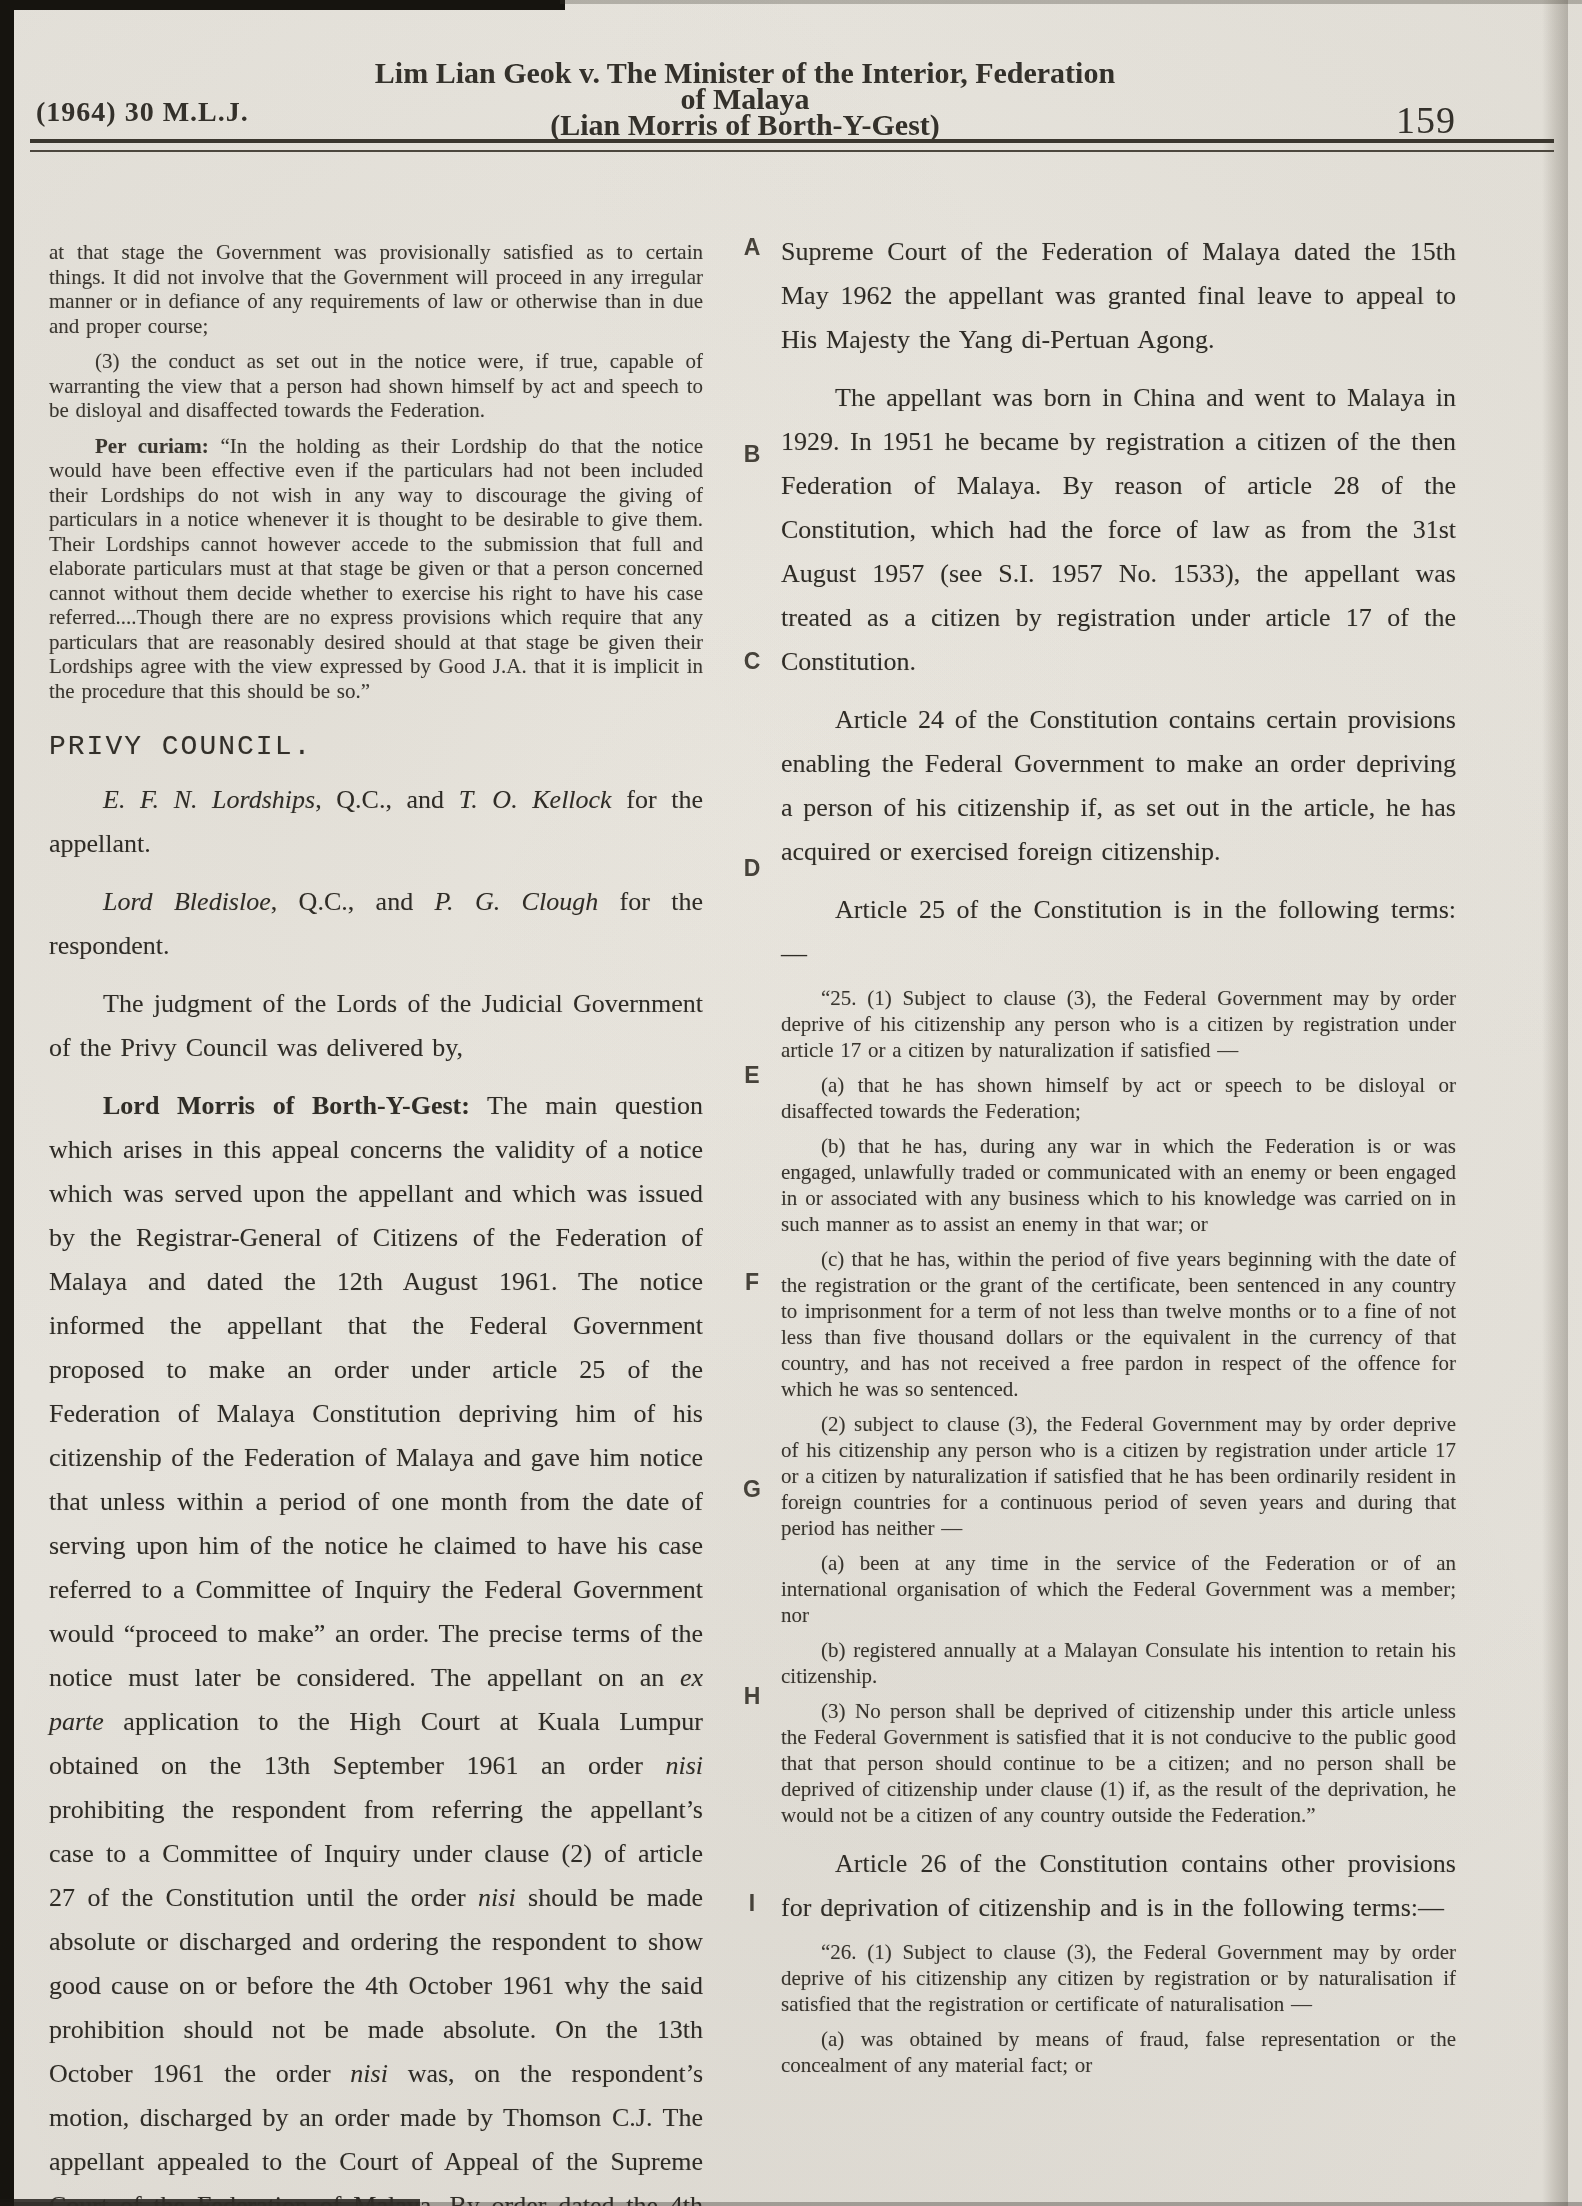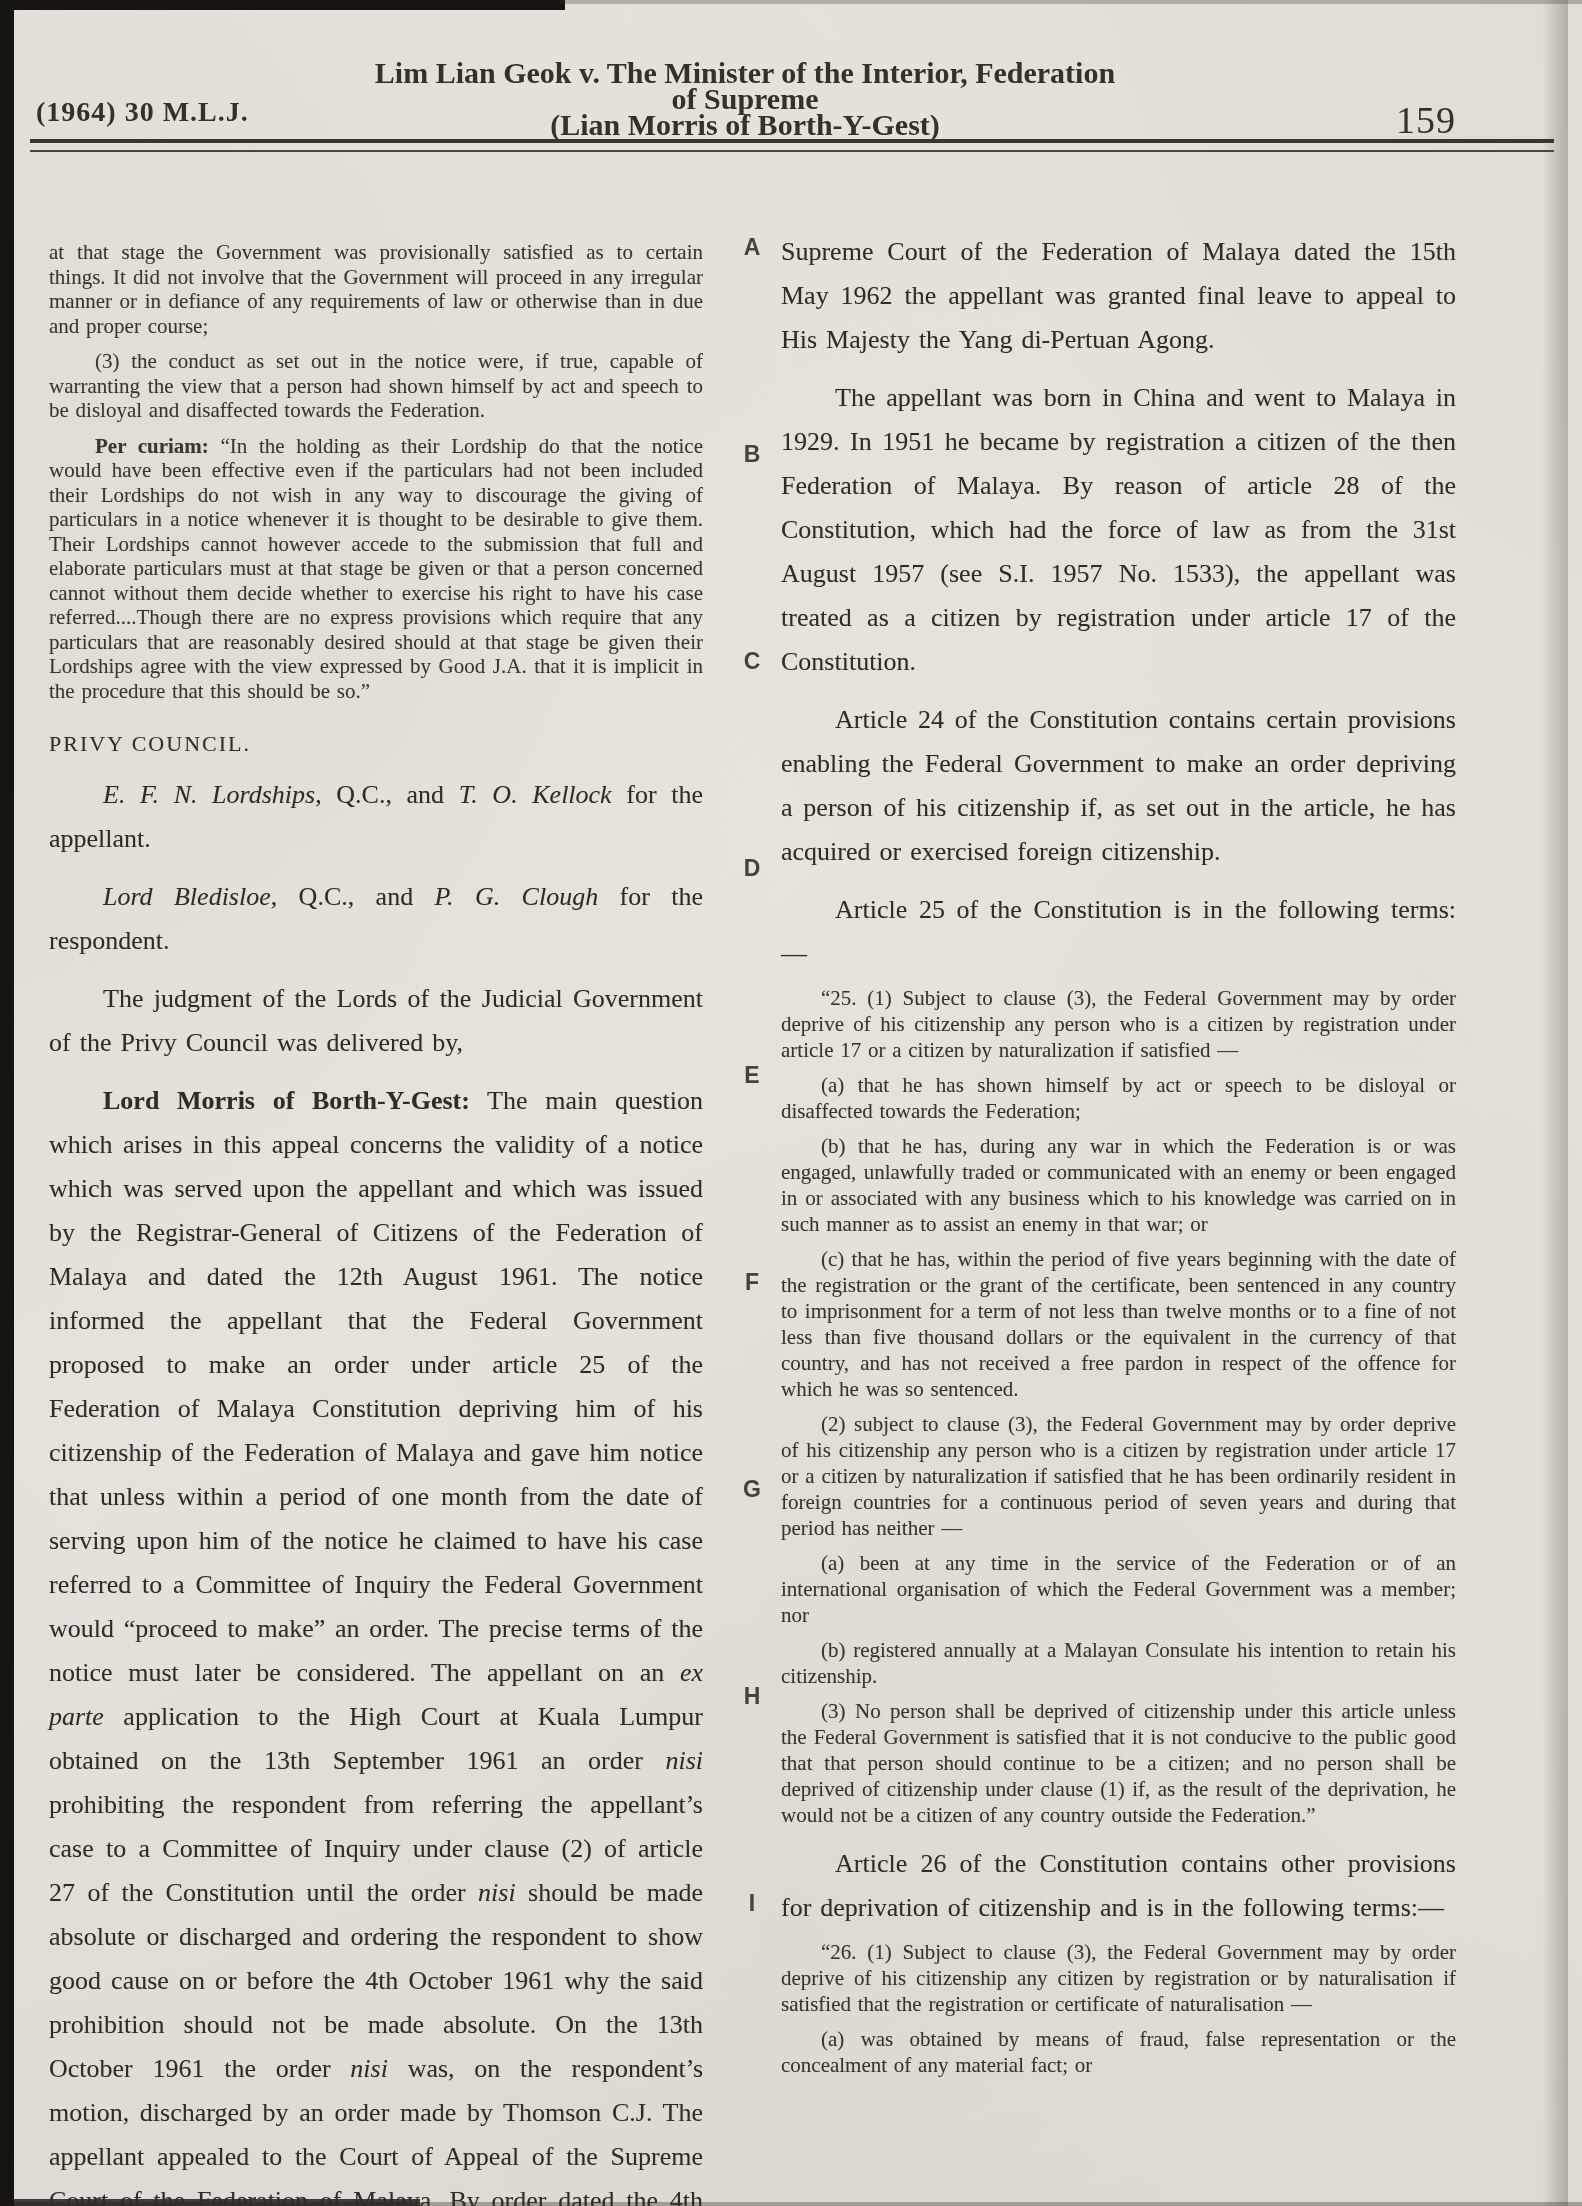--- a/index.html
+++ b/index.html
@@ -38,22 +38,22 @@
 
   
   .col{position:absolute;}
   .col-left{left:45px;top:236px;width:662px;}
   .col-right{left:777px;top:226px;width:683px;}
   p.para{margin:4px;text-align:justify;text-shadow:0 0 1px rgba(40,35,28,0.18);}
   .para + .para{margin-top:11px;}
 
   .k-headnote,.k-headnote-indent{font-size:21px;line-height:24.5px;color:#3a362f;word-spacing:1.5px;}
   .k-headnote-indent{text-indent:46px;font-family:Liberation Serif, serif;}
-  .k-section-heading{font-size:22px;letter-spacing:2px;margin-top:28px !important;margin-bottom:16px !important;
-    text-align:left;color:#322f29;}
+  .k-section-heading{font-size:28px;letter-spacing:2px;margin-top:28px !important;margin-bottom:16px !important;
+    text-align:left;color:#322f29;font-family:Liberation Mono, monospace;}
   .k-body,.k-body-indent{font-size:26px;line-height:44px;color:#2f2c26;word-spacing:2.5px;}
   .k-body-indent{text-indent:54px;}
   .para + .k-body-indent, .para + .k-body{margin-top:14px;}
   .k-quote,.k-quote-item{font-size:21px;line-height:26px;color:#38342d;word-spacing:1.5px;text-indent:40px;}
   .para + .k-quote, .para + .k-quote-item{margin-top:9px;}
 
   .run-b{font-weight:bold;}
   .run-i{font-style:italic;}
 
   
@@ -71,21 +71,21 @@
   <div class="edge-top"></div>
   <div class="edge-top-rest"></div>
   <div class="edge-bottom"></div>
   <div class="edge-bottom-left"></div>
   <div class="crease-right"></div>
 
   <header>
     <div class="citation">(1964) 30 M.L.J.</div>
     <div class="title-block">
       <div>Lim Lian Geok v. The Minister of the Interior, Federation</div>
-      <div>of Supreme</div>
+      <div>of Malaya</div>
       <div>(Lian Morris of Borth-Y-Gest)</div>
     </div>
     <div class="page-number">159</div>
   </header>
 
   <div class="header-rule"></div>
 
   <main>
     <section class="col col-left">
         <p class="para k-headnote"><span>at that stage the Government was provisionally satisfied as to certain things. It did not involve that the Government will proceed in any irregular manner or in defiance of any requirements of law or otherwise than in due and proper course;</span></p>

